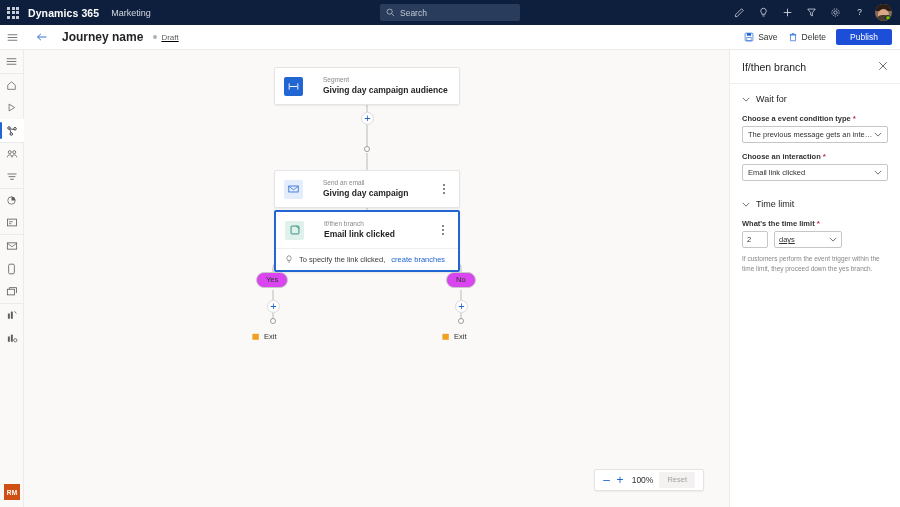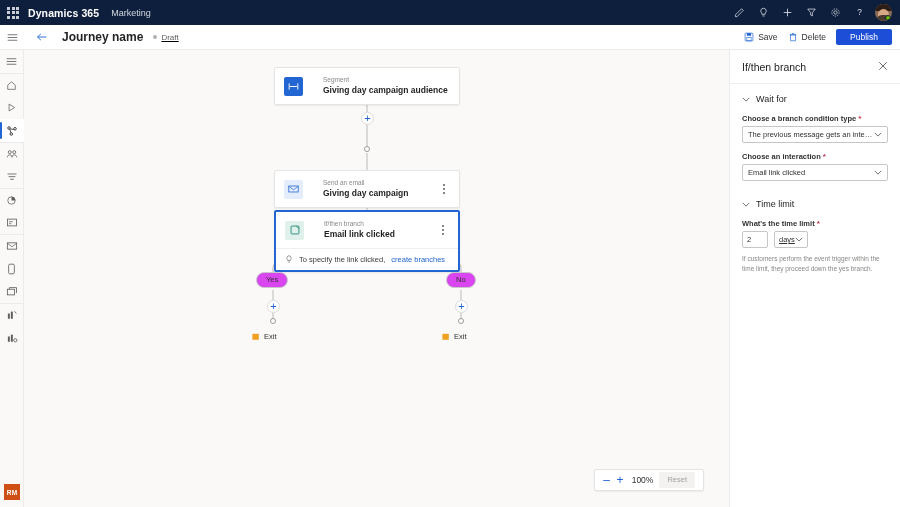--- a/index.html
+++ b/index.html
@@ -191,21 +191,21 @@
   }
   .select .caret { margin-left: auto; color: #605e5c; }
   .sel-val { overflow: hidden; white-space: nowrap; text-overflow: ellipsis; }
   .timerow { display: flex; gap: 6px; margin-bottom: 6px; }
   .numbox {
     width: 26px; height: 17px; border: 1px solid #c8c6c4; border-radius: 2px;
     font-size: 7.5px; color: #323130; padding: 0 4px; font-family: "Liberation Sans", sans-serif;
     outline: none;
   }
   .unitsel {
-    width: 34px; height: 17px; border: 1px solid #c8c6c4; border-radius: 2px;
+    width: 68px; height: 17px; border: 1px solid #c8c6c4; border-radius: 2px;
     display: flex; align-items: center; padding: 6px 4px; font-size: 7.5px;
     color: #323130; cursor: pointer; text-decoration: underline;
   }
   .help-text { font-size: 6.5px; color: #8a8886; line-height: 1.5; }
   .divider-gap { height: 9px; }
 </style>
 </head>
 <body>
 
 <div class="app">
@@ -220,20 +220,27 @@
           <i></i>
           <i></i>
           <i></i>
           <i></i>
           <i></i>
         </div>
     </div>
     <div class="brand">Dynamics 365</div>
     <div class="app-name">Marketing</div>
 
+    <div class="searchwrap">
+      <svg width="9" height="9" viewBox="0 0 16 16">
+        <circle cx="6.5" cy="6.5" r="4.6" fill="none" stroke="#c2c9d4" stroke-width="1.3"></circle>
+        <line x1="10" y1="10" x2="14.5" y2="14.5" stroke="#c2c9d4" stroke-width="1.3"></line>
+      </svg>
+      <input placeholder="Search" style="">
+    </div>
 
     <div class="suite-icons">
       <div class="sic">
         <svg width="11" height="11" viewBox="0 0 16 16">
             <path d="M2 11.5 11 2.5l2.5 2.5-9 9H2z" fill="none" stroke="#dfe3ea" stroke-width="1.1"></path>
           </svg>
       </div>
       <div class="sic">
         <svg width="11" height="11" viewBox="0 0 16 16">
             <path d="M8 1.8a4 4 0 0 0-2.4 7.2v1.6h4.8V9A4 4 0 0 0 8 1.8z" fill="none" stroke="#dfe3ea" stroke-width="1.1"></path>
@@ -527,21 +534,21 @@
       <div class="section-head">
         <span class="chev">
           <svg width="8" height="5" viewBox="0 0 10 6">
               <polyline points="1,1 5,5 9,1" fill="none" stroke="#605e5c" stroke-width="1.1"></polyline>
             </svg>
         </span>
         <span>Wait for</span>
       </div>
 
       <div class="field-label">
-        <span>Choose a branch condition type</span>
+        <span>Choose a event condition type</span>
         <span class="req">*</span>
       </div>
       <div class="select">
         <span class="sel-val">The previous message gets an interaction</span>
         <span class="caret">
           <svg width="8" height="5" viewBox="0 0 10 6">
               <polyline points="1,1 5,5 9,1" fill="none" stroke="#605e5c" stroke-width="1.1"></polyline>
             </svg>
         </span>
       </div>

